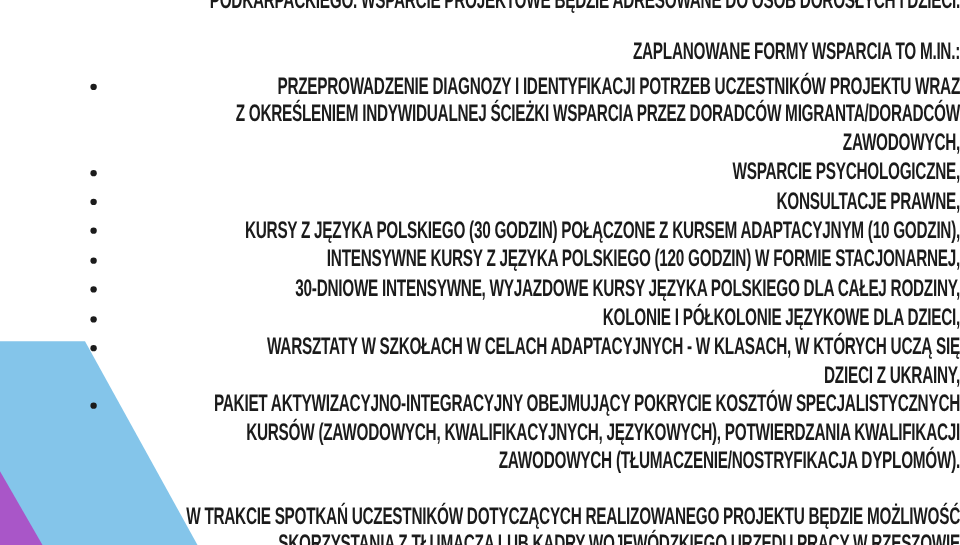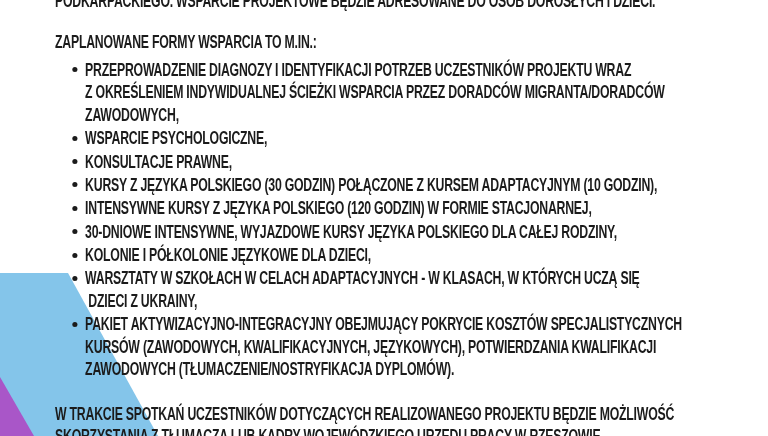--- a/index.html
+++ b/index.html
@@ -3,20 +3,21 @@
 <meta charset="utf-8">
 <style>
   html, body { margin: 0; padding: 0; background: #ffffff; }
   .screen {
     position: relative;
     width: 768px;
     height: 436px;
     overflow: hidden;
     background: #ffffff;
     font-family: "Liberation Sans", sans-serif;
+    text-align: right;
   }
   .deco-svg {
     position: absolute;
     left: 0;
     top: 0;
     width: 768px;
     height: 436px;
     z-index: 0;
   }
   .content {

